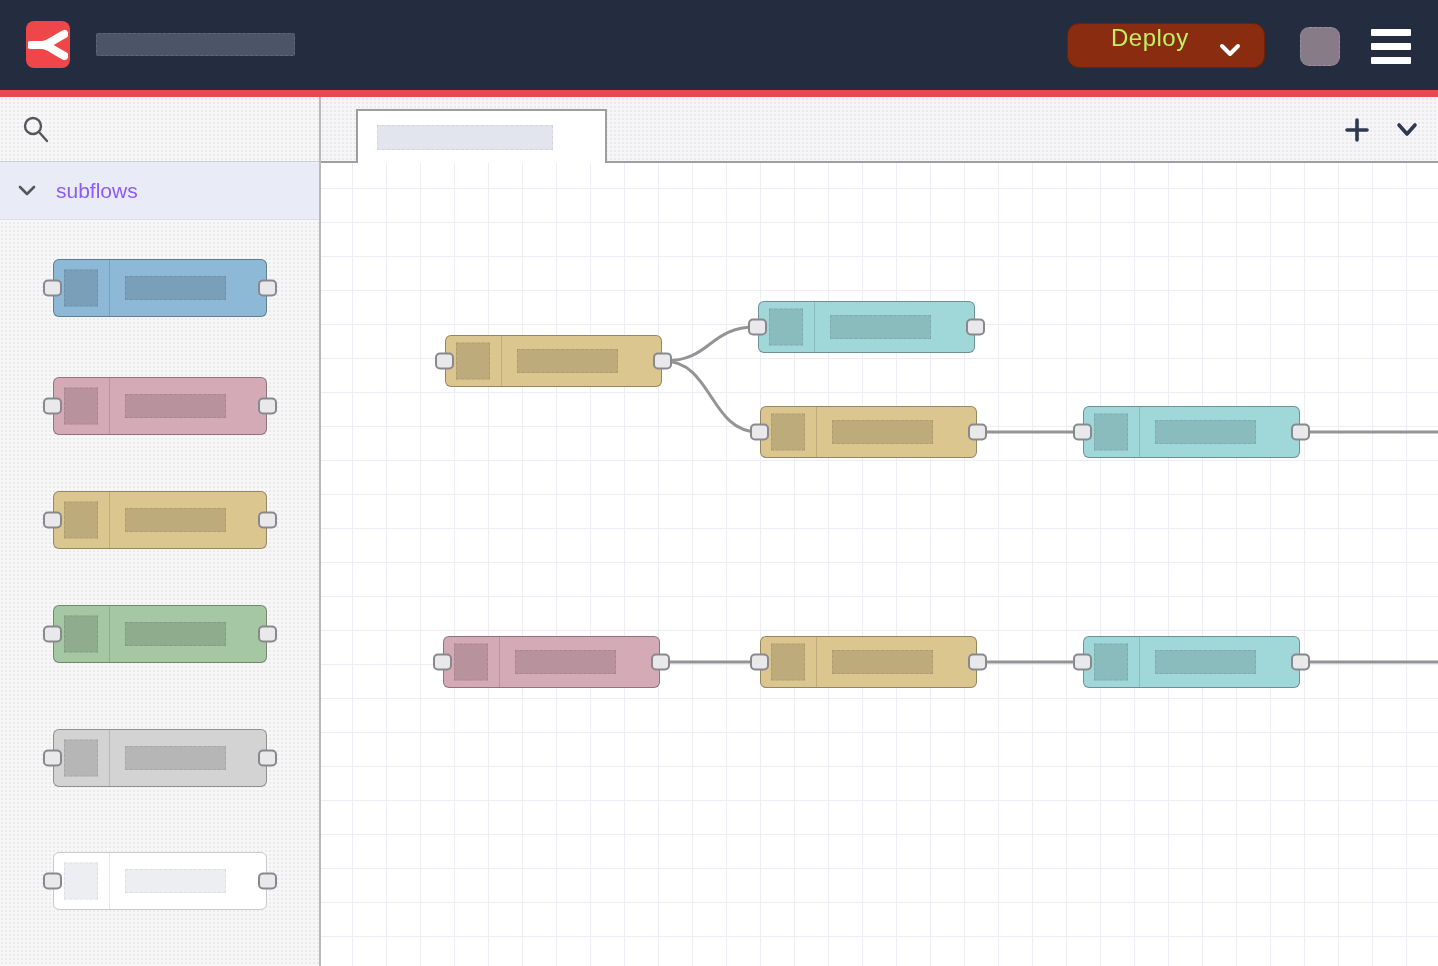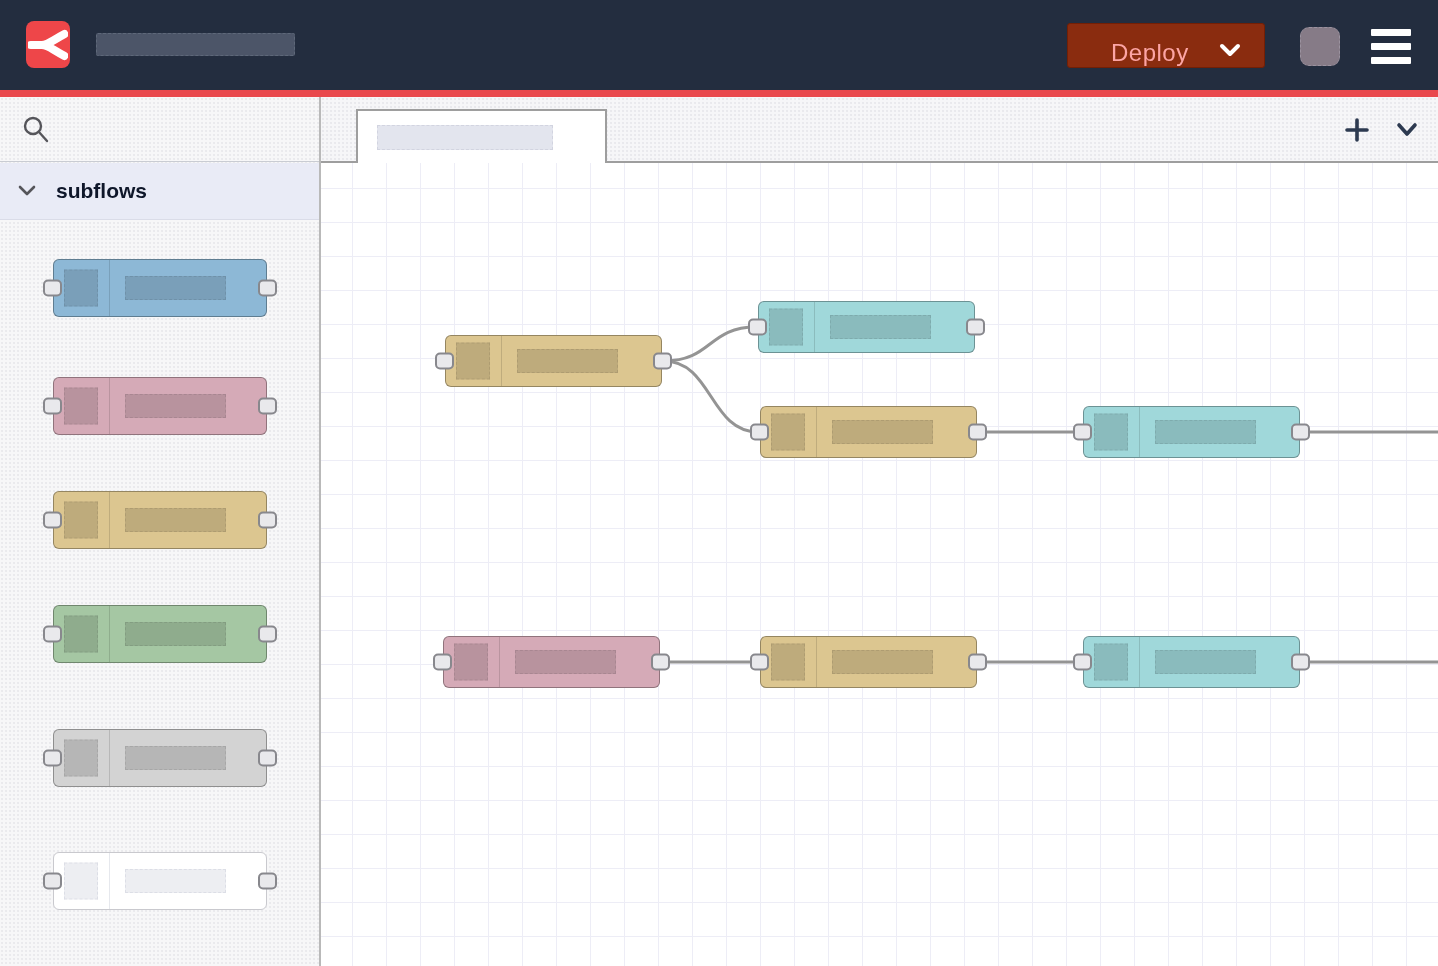--- a/index.html
+++ b/index.html
@@ -6,43 +6,43 @@
   html,body { width:1438px; height:966px; overflow:hidden;
     font-family:"Liberation Sans", sans-serif; background:#fff; }
 
   
   .header { position:absolute; left:0; top:0; width:1438px; height:90px; background:#232d3f; }
   .logo { position:absolute; left:26px; top:21px; width:44px; height:47px;
           background:#ee4649; border-radius:8px; display:flex; align-items:center; justify-content:center; }
   .title-skel { position:absolute; left:96px; top:33px; width:199px; height:23px;
           background:#4c5568; border:1px dashed #5e6879; border-radius:2px; }
   .deploy-btn { position:absolute; left:1067px; top:23px; width:198px; height:45px;
-          background:#8a2c0f; border:1px solid #731f05; border-radius:3px;
-          color:#fca5a5; font-size:24px; display:flex; align-items:flex-end; cursor:pointer; }
+          background:#8a2c0f; border:1px solid #731f05; border-radius:12px;
+          color:#bef264; font-size:24px; display:flex; align-items:flex-start; cursor:pointer; }
   .deploy-btn .deploy-label { margin-left:43px; letter-spacing:0.5px; }
   .deploy-btn .deploy-caret { position:absolute; right:22px; top:14px; }
   .avatar { position:absolute; left:1300px; top:27px; width:40px; height:39px;
           background:#867b87; border:1px dashed #9b93a0; border-radius:9px; }
   .hamburger { position:absolute; left:1371px; top:29px; width:40px; height:36px; cursor:pointer; }
   .hamburger span { position:absolute; left:0; width:40px; height:7px; background:#fff; border-radius:1px; }
   .hamburger span:nth-child(1){ top:0; } .hamburger span:nth-child(2){ top:14px; } .hamburger span:nth-child(3){ top:28px; }
   .accent-bar { position:absolute; left:0; top:90px; width:1438px; height:7px; background:#e9484d; }
 
   
   .sidebar { position:absolute; left:0; top:97px; width:321px; height:869px;
           background:#f7f7f8; border-right:2px solid #b9b9b9;
           background-image:radial-gradient(rgba(120,120,140,0.10) 1px, transparent 1px);
           background-size:4px 4px; }
   .search-row { position:absolute; left:0; top:0; width:100%; height:65px; border-bottom:1px solid #c9ccd3; }
   .search-row svg { position:absolute; left:23px; top:19px; }
   .category-header { position:absolute; left:0; top:66px; width:100%; height:57px;
           background:#e9ebf6; border-bottom:1px solid #dadce8;
           display:flex; align-items:center; cursor:pointer; }
   .category-header svg { margin-left:18px; }
-  .category-label { margin-left:20px; font-size:21px; font-weight:700; color:#0f172a;text-align:right; }
+  .category-label { margin-left:20px; font-size:21px; font-weight:400; color:#8b5cf6;text-align:right; }
   .palette-list { position:absolute; left:0; top:123px; width:100%; bottom:0; }
 
   
   .main { position:absolute; left:321px; top:97px; width:1117px; height:869px; }
   .tab-strip { position:absolute; left:0; top:0; width:100%; height:66px;
           background:#f6f6f8; border-bottom:2px solid #9e9e9e;
           background-image:radial-gradient(rgba(120,120,140,0.10) 1px, transparent 1px);
           background-size:4px 4px; }
   .tab-active { position:absolute; left:35px; top:12px; width:251px; height:56px;
           background:#fff; border:2px solid #9e9e9e; border-bottom:none; cursor:pointer; }

